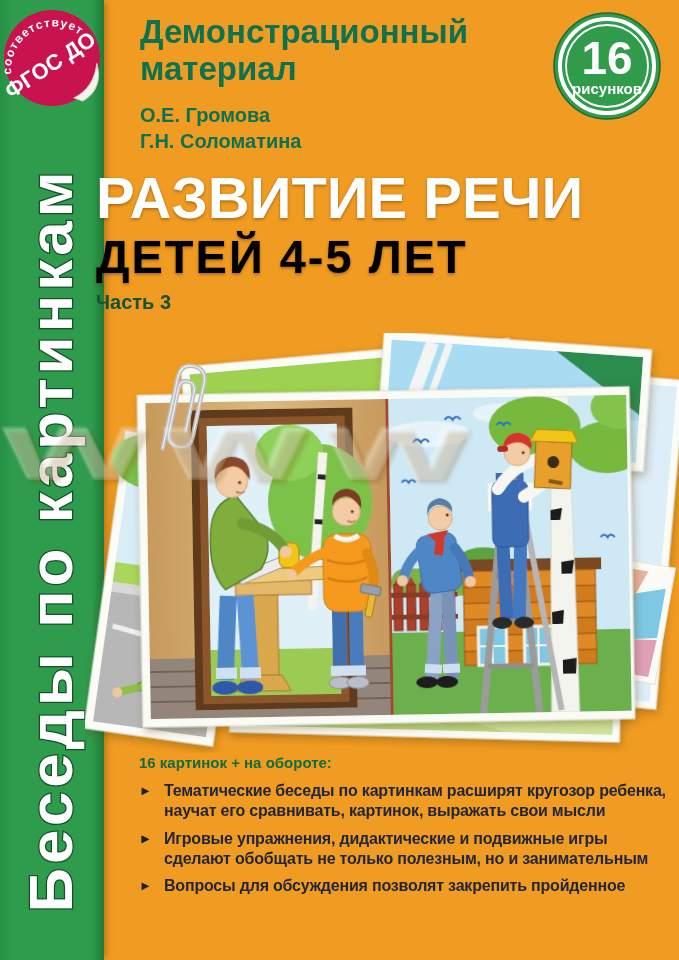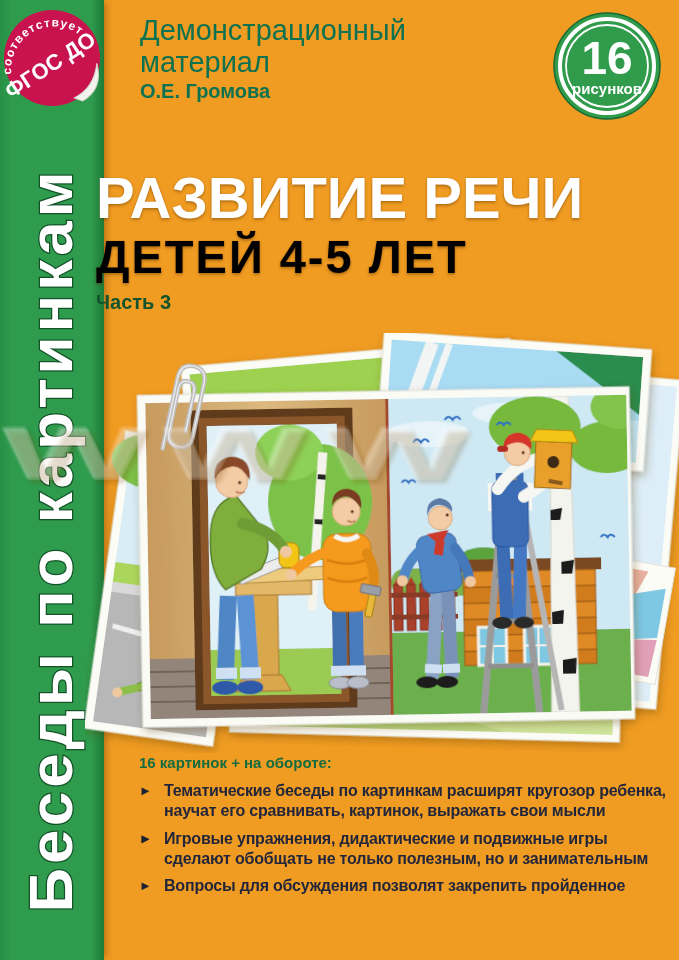--- a/index.html
+++ b/index.html
@@ -20,24 +20,24 @@
     white-space:nowrap;
     font-size:62px; font-weight:bold; letter-spacing:4px;
     color:#ffffff;
     -webkit-text-stroke:2.5px #14532a;
     paint-order:stroke fill;
     text-shadow:0 0 1px #14532a;
   }
   
   .series{
     position:absolute; left:140px; top:14px; width:330px;
-    font-size:29px; line-height:1.12; font-weight:normal; color:#0e7150;
+    font-size:33px; line-height:1.12; font-weight:bold; color:#0e7150;
   }
   .authors{
-    position:absolute; left:140px; top:78px;
+    position:absolute; left:140px; top:102px;
     font-size:20px; line-height:1.32; font-weight:bold; color:#0e7150;
   }
   
   .fgos-badge{position:absolute; left:-4px; top:0px; width:112px; height:118px;}
   .count-badge{position:absolute; left:549px; top:8px; width:116px; height:116px;}
   
   .title-block{position:absolute; left:96px; top:168px; width:606px; }
   .title-1{
     font-size:58px; font-weight:bold; color:#ffffff; letter-spacing:0px; line-height:1.05;
     text-shadow:0 2px 3px rgba(96,52,0,.38), 0 0 2px rgba(96,52,0,.25);
@@ -92,20 +92,21 @@
       <text font-size="12" font-weight="bold" fill="#ffffff" letter-spacing="1.2" font-family="Liberation Sans, sans-serif">
         <textPath href="#fgosArc" startOffset="2">соответствует</textPath>
       </text>
       <text x="54" y="72" text-anchor="middle" font-size="22" font-weight="bold" fill="#ffffff" transform="rotate(-27 54 66)" font-family="Liberation Sans, sans-serif">ФГОС ДО</text>
     </g>
   </svg>
 
   <div class="series">Демонстрационный материал</div>
   <div class="authors">
     <div>О.Е. Громова</div>
+    <div>Г.Н. Соломатина</div>
   </div>
 
   <svg class="count-badge" viewBox="0 0 116 116">
     <circle cx="58" cy="58" r="53" fill="#2f9b4b" stroke="#1a6a33" stroke-width="1.5"></circle>
     <circle cx="58" cy="58" r="47" fill="none" stroke="#ffffff" stroke-width="4"></circle>
     <circle cx="58" cy="58" r="41" fill="none" stroke="#ffffff" stroke-width="1.8"></circle>
     <text x="58" y="66" text-anchor="middle" font-size="46" font-weight="bold" fill="#ffffff" font-family="Liberation Sans, sans-serif">16</text>
     <text x="58" y="86" text-anchor="middle" font-size="15" font-weight="bold" fill="#ffffff" font-family="Liberation Sans, sans-serif">рисунков</text>
   </svg>
 

